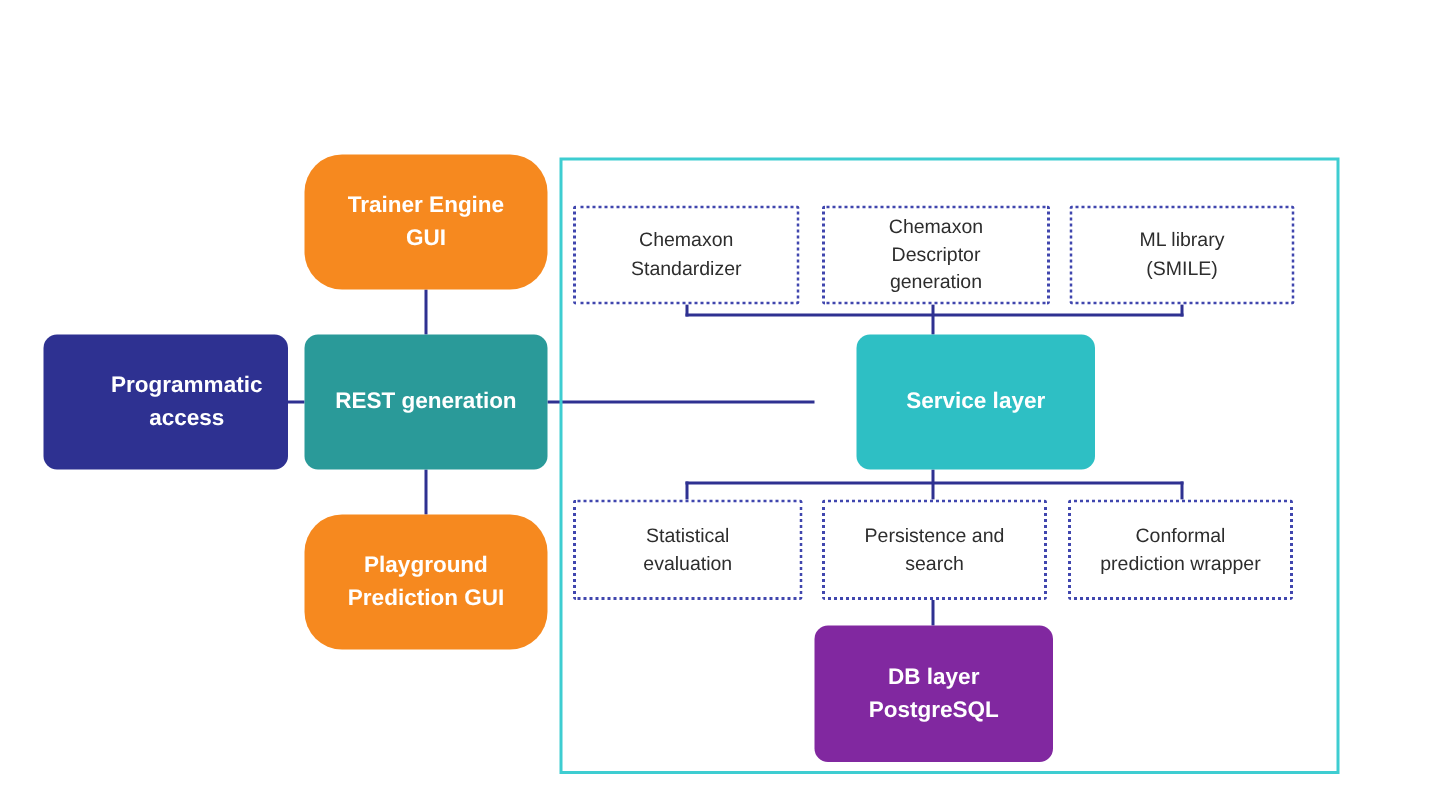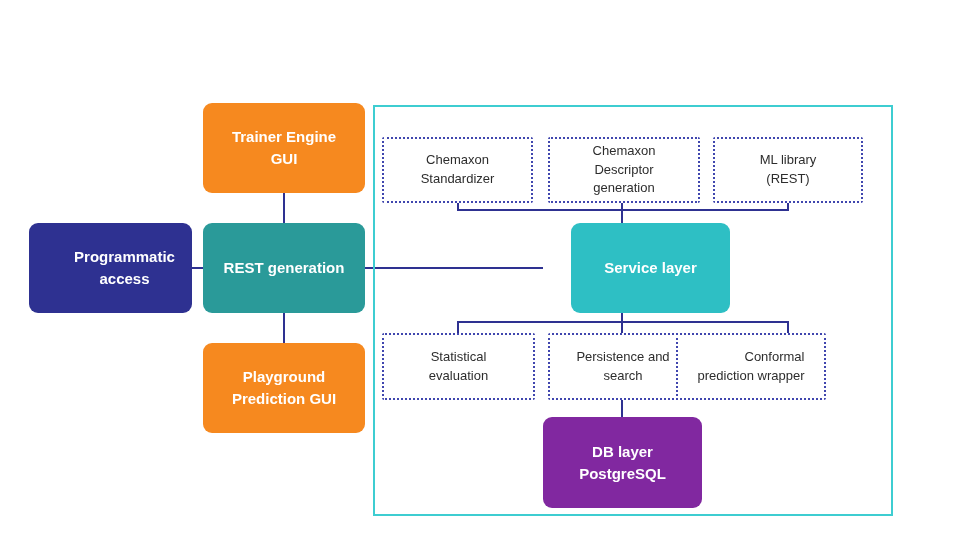--- a/index.html
+++ b/index.html
@@ -34,21 +34,21 @@
     justify-content: center;
     text-align: center;
     color: #ffffff;
     font-weight: bold;
     font-size: 15px;
     line-height: 1.45;
     white-space: pre-line;
     box-sizing: border-box;
     padding: 4px;
   }
-  .node.orange { background: var(--orange, #f6891f); }
+  .node.orange { background: var(--orange, #f6891f); border-radius: 25px; }
   .node.navy   { background: var(--navy, #2e3191); padding-left: 32px; }
   .node.teal   { background: var(--teal, #2a9a99); }
   .node.cyan   { background: var(--cyan, #2ebfc4); margin-left: 28px; }
   .node.purple { background: var(--purple, #8128a0); }
 
   
   .dotted-box {
     position: absolute;
     border: 2px dotted var(--dotted-border, #4046ae);
     border-radius: 2px;
@@ -101,29 +101,29 @@
 Prediction GUI</div>
 
   <div class="dotted-box" style="left:382px; top:137px; width:151px; height:66px;">Chemaxon
 Standardizer</div>
 
   <div class="dotted-box" style="left:548px; top:137px; width:152px; height:66px;">Chemaxon
 Descriptor
 generation</div>
 
   <div class="dotted-box" style="left:713px; top:137px; width:150px; height:66px;">ML library
-(REST)</div>
+(SMILE)</div>
 
   <div class="node cyan" style="left:543px; top:223px; width:159px; height:90px;">Service layer</div>
 
   <div class="dotted-box" style="left:548px; top:333px; width:150px; height:67px;">Persistence and
 search</div>
 
   <div class="dotted-box" style="left:382px; top:333px; width:153px; height:67px;">Statistical
 evaluation</div>
 
-  <div class="dotted-box" style="left:676px; top:333px; width:150px; height:67px;text-align:right;">Conformal
+  <div class="dotted-box" style="left:712px; top:333px; width:150px; height:67px;">Conformal
 prediction wrapper</div>
 
   <div class="node purple" style="left:543px; top:417px; width:159px; height:91px;">DB layer
 PostgreSQL</div>
 
 </div>
 
 </body></html>

